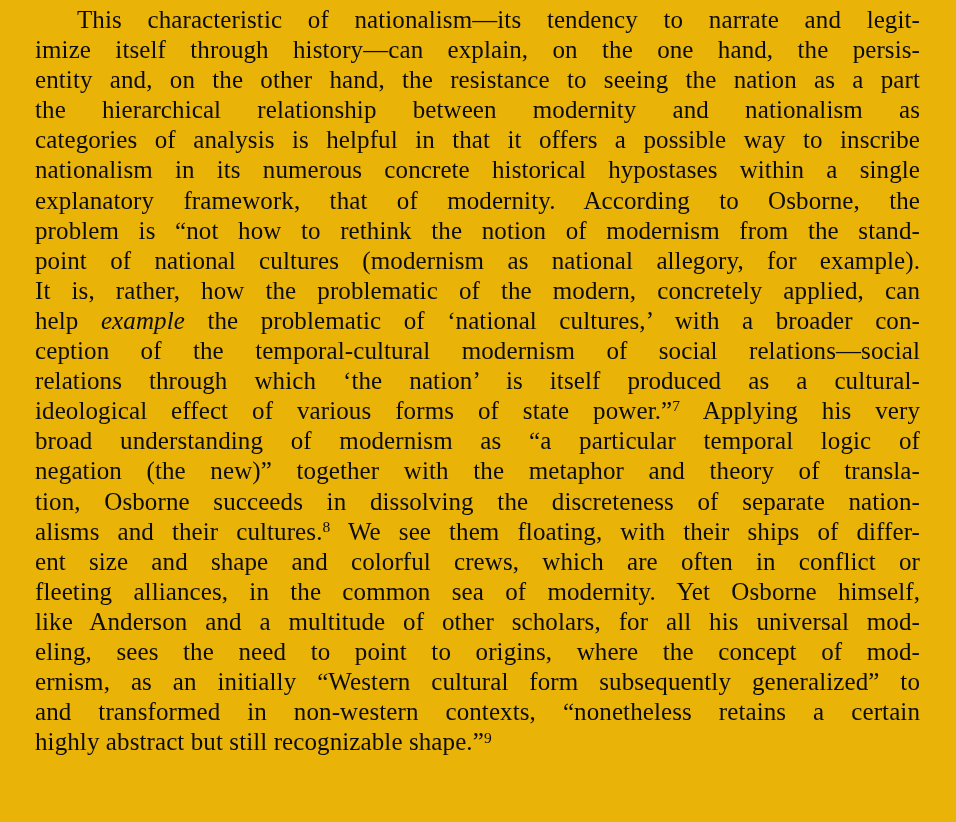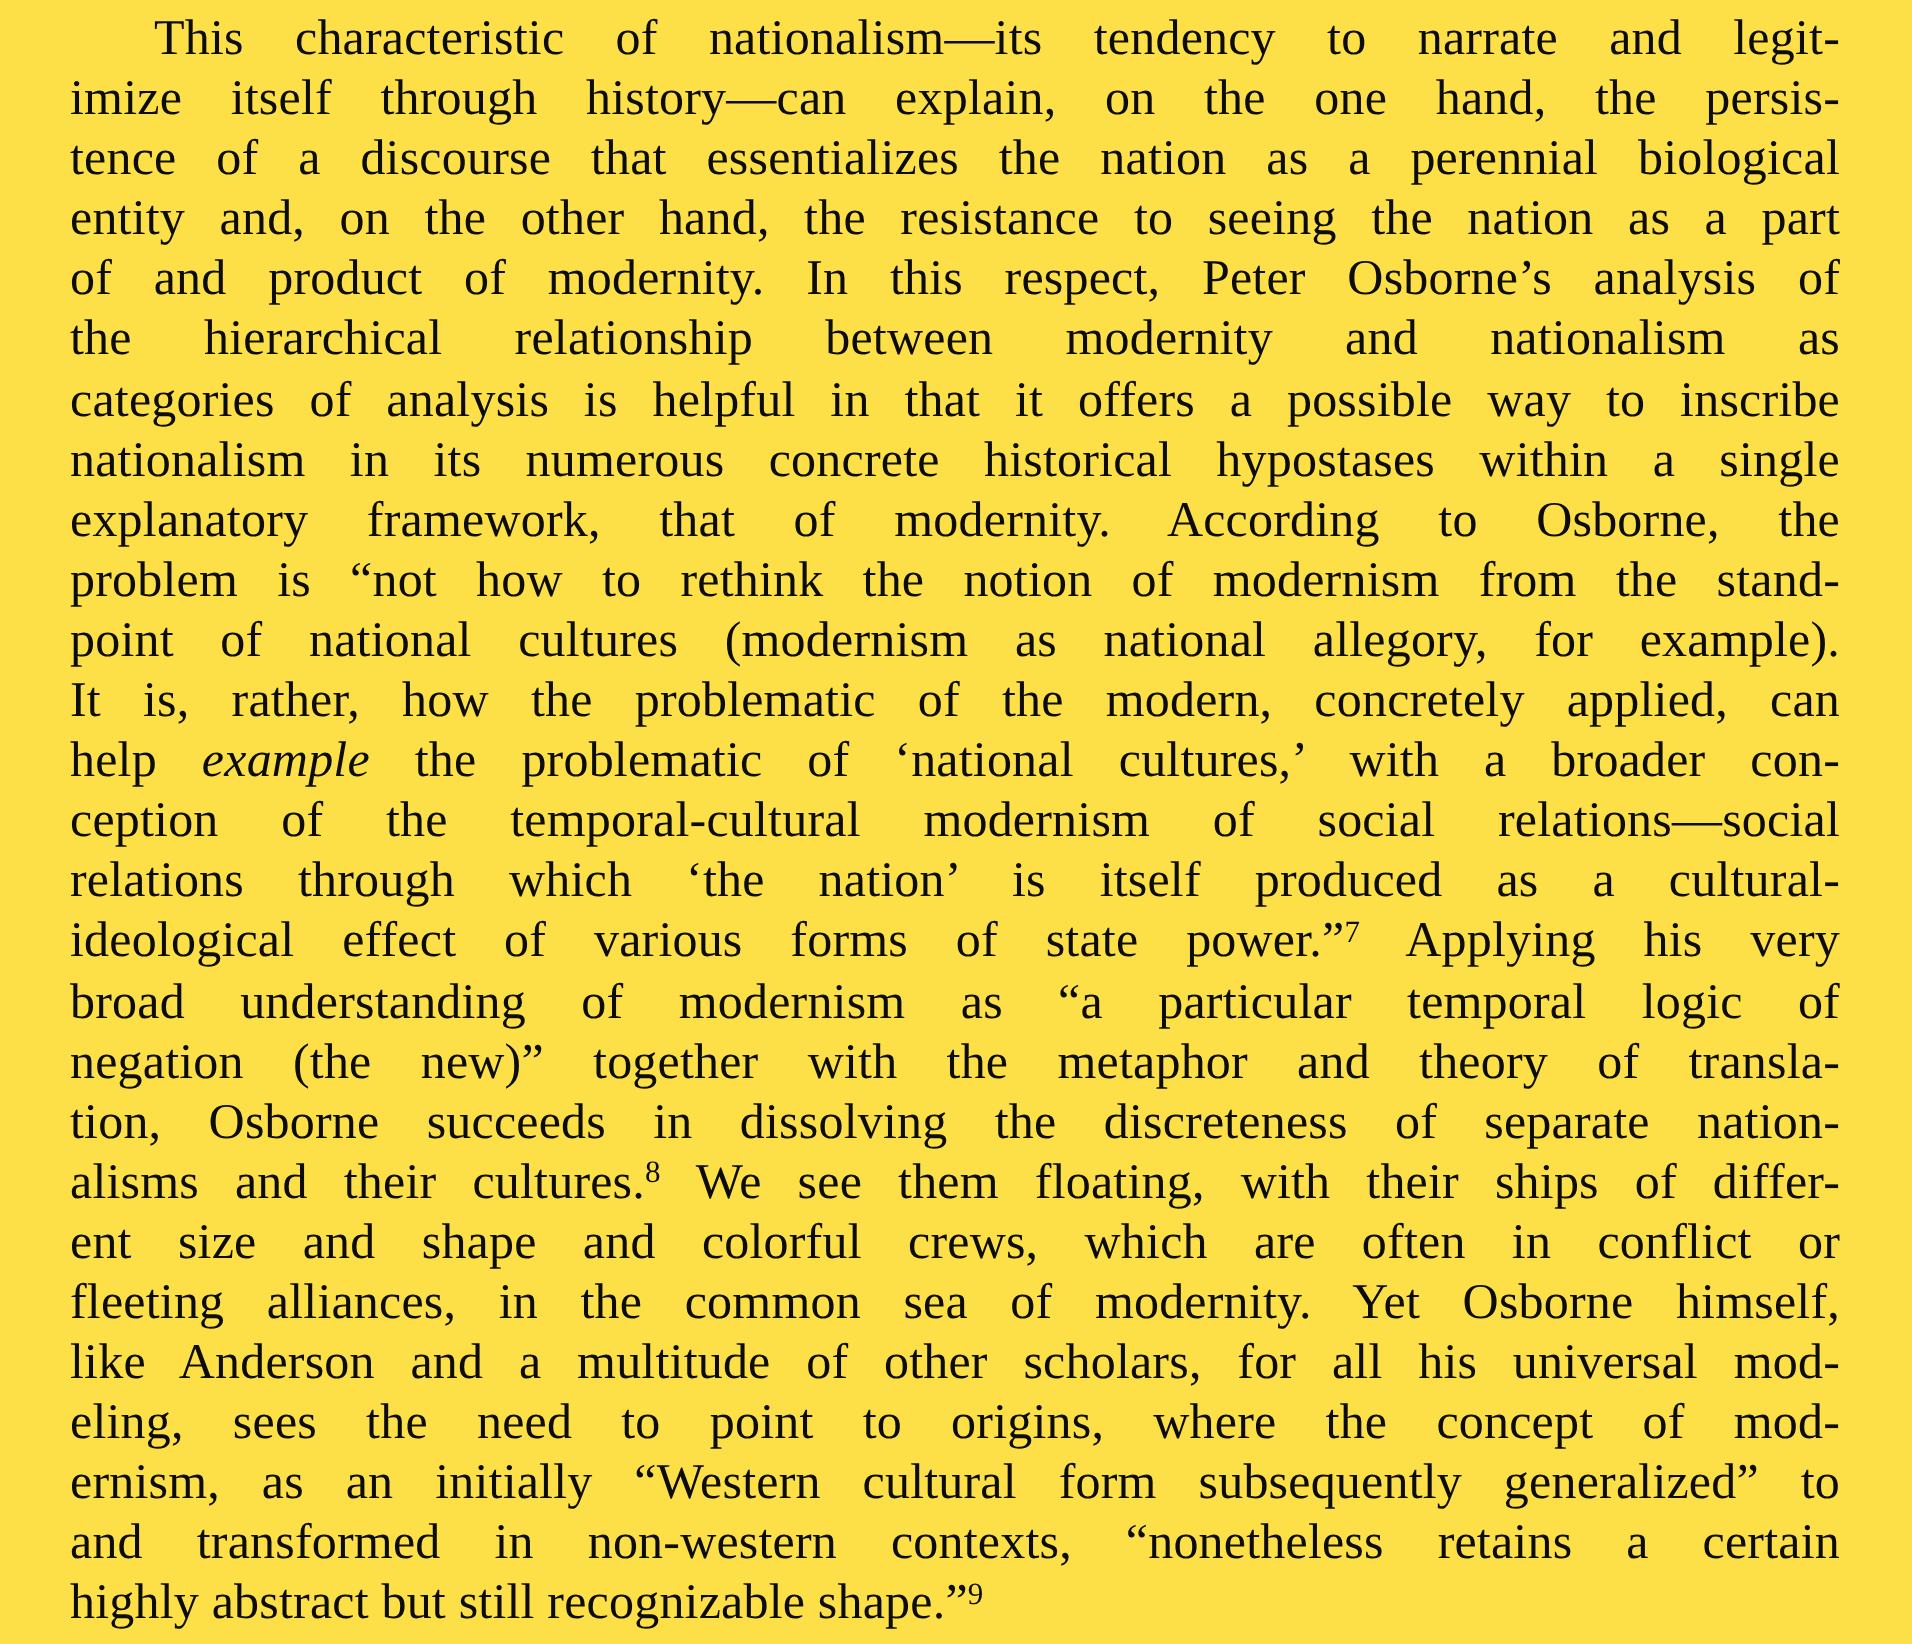--- a/index.html
+++ b/index.html
@@ -9,21 +9,21 @@
   body {
     width: 956px;
     height: 822px;
     background: #fdfdfd;
     overflow: hidden;
   }
   .page {
     position: relative;
     width: 956px;
     height: 822px;
-    background: #fde047;
+    background: #eab308;
   }
   .paragraph {
     position: absolute;
     left: 35px;
     top: 5px;
     width: 885px;
     font-family: "Liberation Serif", serif;
     font-size: 25px;
     line-height: 30.1px;
     color: #0c0c0c;
@@ -52,23 +52,21 @@
     line-height: 0;
   }
 </style>
 </head>
 <body style="background: rgb(253, 253, 253);">
 
 <div class="page">
   <div class="paragraph" style="color: rgb(12, 12, 12);">
       <div class="line indent"><span>This characteristic of nationalism—its tendency to narrate and legit-</span></div>
       <div class="line"><span>imize itself through history—can explain, on the one hand, the persis-</span></div>
-      <div class="line"><span>tence of a discourse that essentializes the nation as a perennial biological</span></div>
       <div class="line"><span>entity and, on the other hand, the resistance to seeing the nation as a part</span></div>
-      <div class="line"><span>of and product of modernity. In this respect, Peter Osborne’s analysis of</span></div>
       <div class="line"><span>the hierarchical relationship between modernity and nationalism as</span></div>
       <div class="line"><span>categories of analysis is helpful in that it offers a possible way to inscribe</span></div>
       <div class="line"><span>nationalism in its numerous concrete historical hypostases within a single</span></div>
       <div class="line"><span>explanatory framework, that of modernity. According to Osborne, the</span></div>
       <div class="line"><span>problem is “not how to rethink the notion of modernism from the stand-</span></div>
       <div class="line"><span>point of national cultures (modernism as national allegory, for example).</span></div>
       <div class="line"><span>It is, rather, how the problematic of the modern, concretely applied, can</span></div>
       <div class="line"><span>help </span><span class="italic">example</span><span> the problematic of ‘national cultures,’ with a broader con-</span></div>
       <div class="line"><span>ception of the temporal-cultural modernism of social relations—social</span></div>
       <div class="line"><span>relations through which ‘the nation’ is itself produced as a cultural-</span></div>

